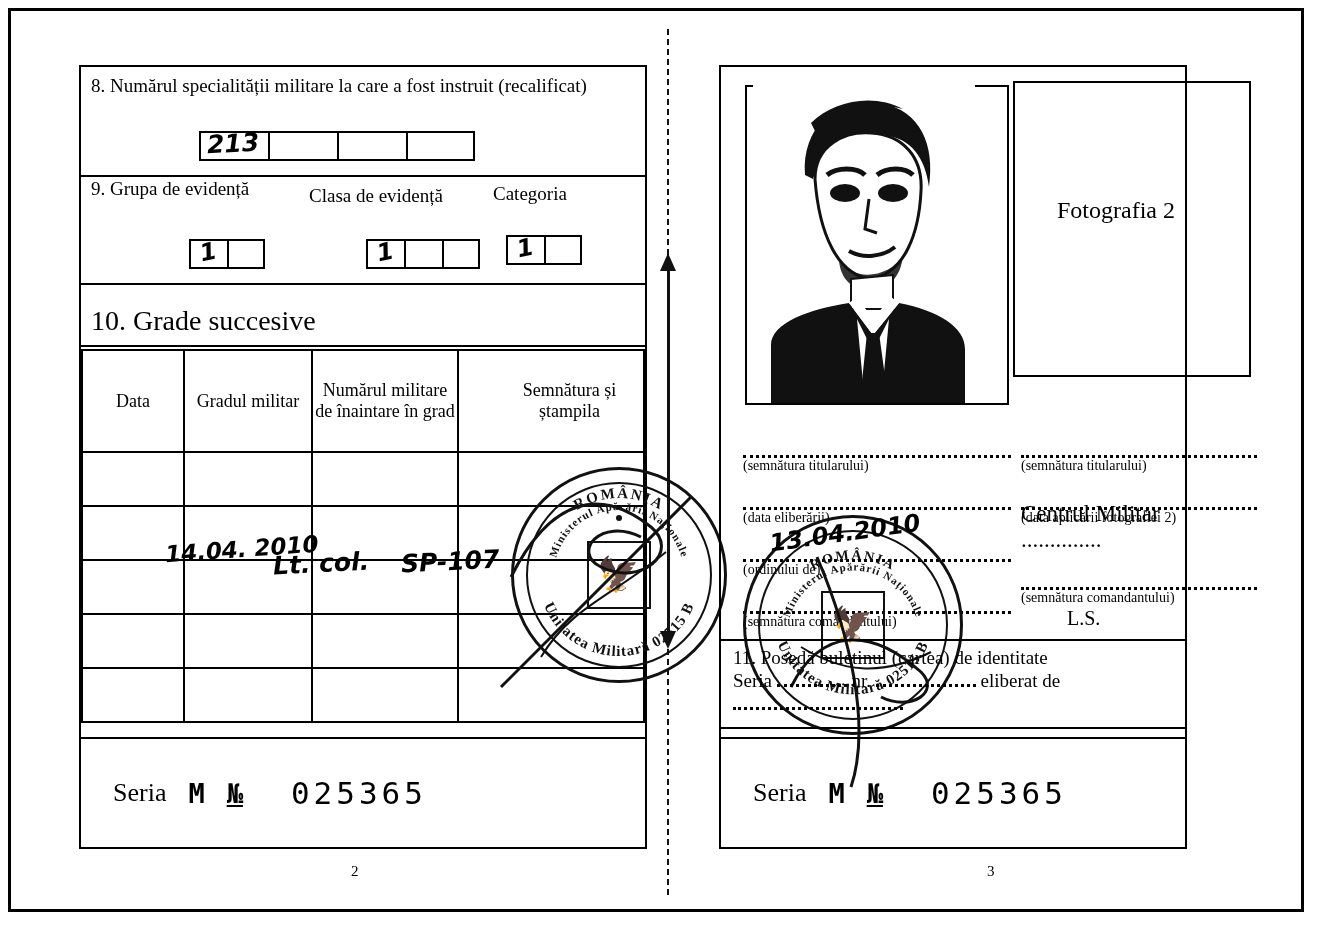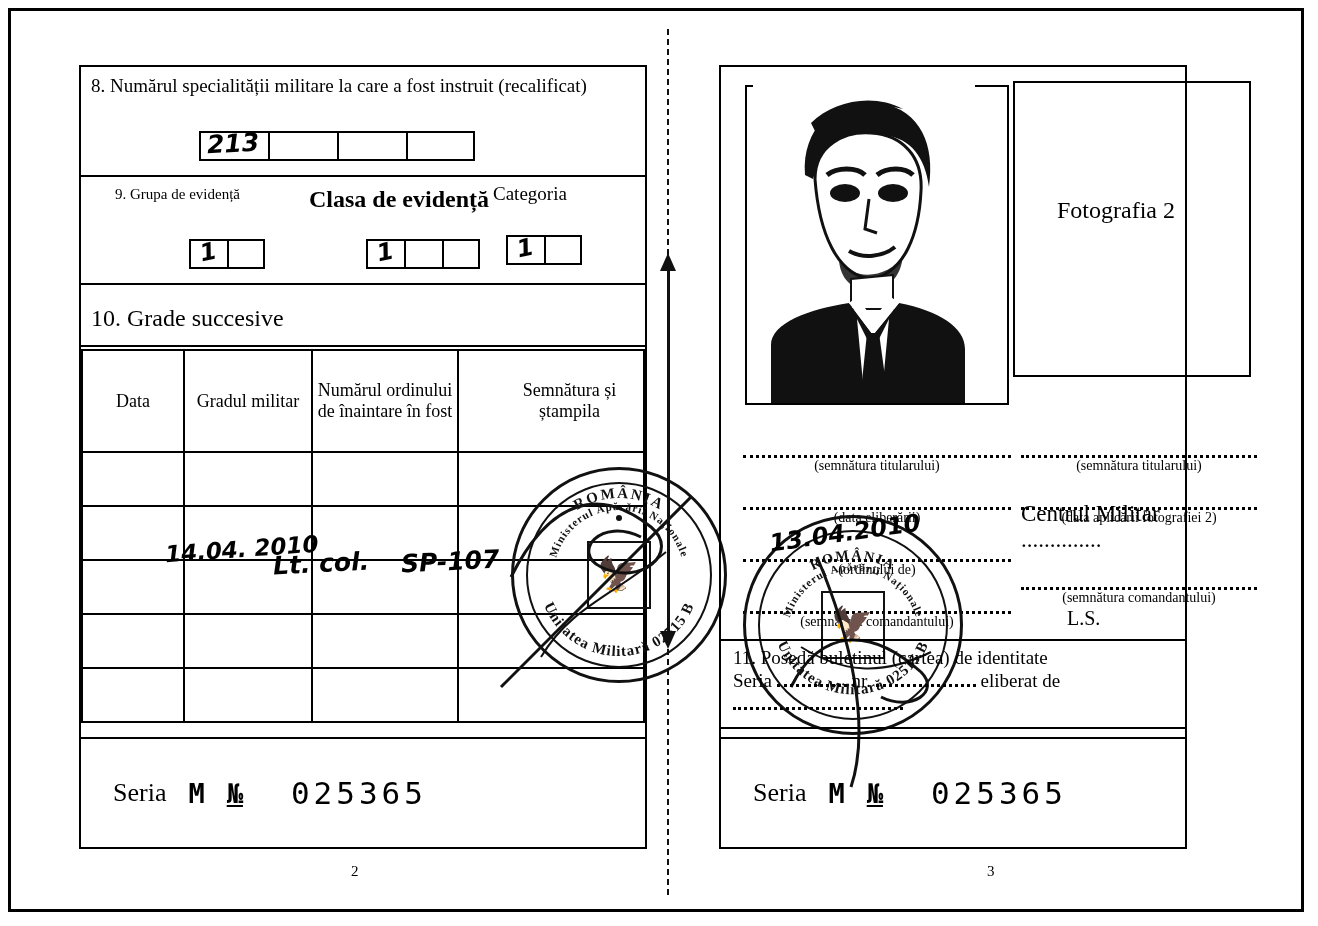--- a/index.html
+++ b/index.html
@@ -63,32 +63,32 @@
   .hand{
     font-family:"DejaVu Sans", sans-serif;
     font-style:italic;font-weight:700;
     color:#000;
   }
   .hw-213{
     position:absolute;left:6px;top:-4px;font-size:25px;transform:rotate(-3deg);
   }
 
   .f9{height:108px;}
-  .f9 .t1{position:absolute;left:10px;top:8px;font-size:15px;line-height:1.2;margin-left:24px;}
-  .f9 .t2{position:absolute;left:228px;top:8px;font-size:24px;line-height:1.2;font-weight:bold;}
+  .f9 .t1{position:absolute;left:10px;top:1px;font-size:19px;line-height:1.2;}
+  .f9 .t2{position:absolute;left:228px;top:8px;font-size:19px;line-height:1.2;}
   .f9 .t3{position:absolute;left:412px;top:6px;font-size:19px;}
   .f9 .g1{position:absolute;left:108px;top:62px;display:flex;}
   .f9 .g2{position:absolute;left:285px;top:62px;display:flex;}
   .f9 .g3{position:absolute;left:425px;top:58px;display:flex;}
   .mini{width:38px;height:30px;border:2px solid #000;border-right-width:0;box-sizing:border-box;position:relative;}
   .mini:last-child{border-right-width:2px;}
   .hw-1{position:absolute;left:9px;top:-3px;font-size:24px;transform:rotate(-12deg);}
 
   .f10{height:62px;}
-  .f10 .label{font-size:24px;padding-top:12px;}
+  .f10 .label{font-size:28px;padding-top:12px;}
 
   
   .gtable{position:absolute;left:0;top:282px;width:100%;}
   .gtable table{border-collapse:collapse;width:100%;}
   .gtable th,.gtable td{
     border:2px solid #000;box-sizing:border-box;
   }
   .gtable th{
     height:102px;font-weight:normal;font-size:18px;line-height:1.15;text-align:center;
   }
@@ -148,21 +148,21 @@
   }
   .photo-area{position:absolute;left:24px;top:18px;width:264px;height:320px;border:2px solid #000;box-sizing:border-box;background:#fff;}
   .photo{
     position:absolute;left:32px;top:16px;width:222px;height:320px;
     background:#fff;overflow:hidden;
   }
   .photo2-area{position:absolute;left:292px;top:14px;width:238px;height:296px;border:2px solid #000;box-sizing:border-box;}
   .photo2-label{position:absolute;left:336px;top:130px;font-size:24px;}
 
   .dots{border-bottom:3px dotted #000;height:0;}
-  .capt{font-size:14px;text-align:center;}
+  .capt{font-size:14px;}
   .sigblock{position:absolute;}
   .sig-l{left:22px;width:268px;}
   .sig-r{left:300px;width:236px;}
 
   .f11{
     position:absolute;left:0;top:572px;width:100%;height:90px;
     border-top:2px solid #000;border-bottom:2px solid #000;box-sizing:border-box;
     padding:6px 12px;
   }
   .f11 .l1{font-size:19px;}
@@ -233,21 +233,21 @@
       <div class="row f10 pad">
         <div class="label">10. Grade succesive</div>
       </div>
 
       <div class="gtable">
         <table>
           <thead>
             <tr>
               <th class="c-data">Data</th>
               <th class="c-grad">Gradul militar</th>
-              <th class="c-ord">Numărul ordinului de înaintare în fost</th>
+              <th class="c-ord">Numărul militare de înaintare în grad</th>
               <th class="c-sem">Semnătura și ștampila</th>
             </tr>
           </thead>
           <tbody>
             <tr>
                 <td></td>
                 <td></td>
                 <td></td>
                 <td></td>
               </tr>

